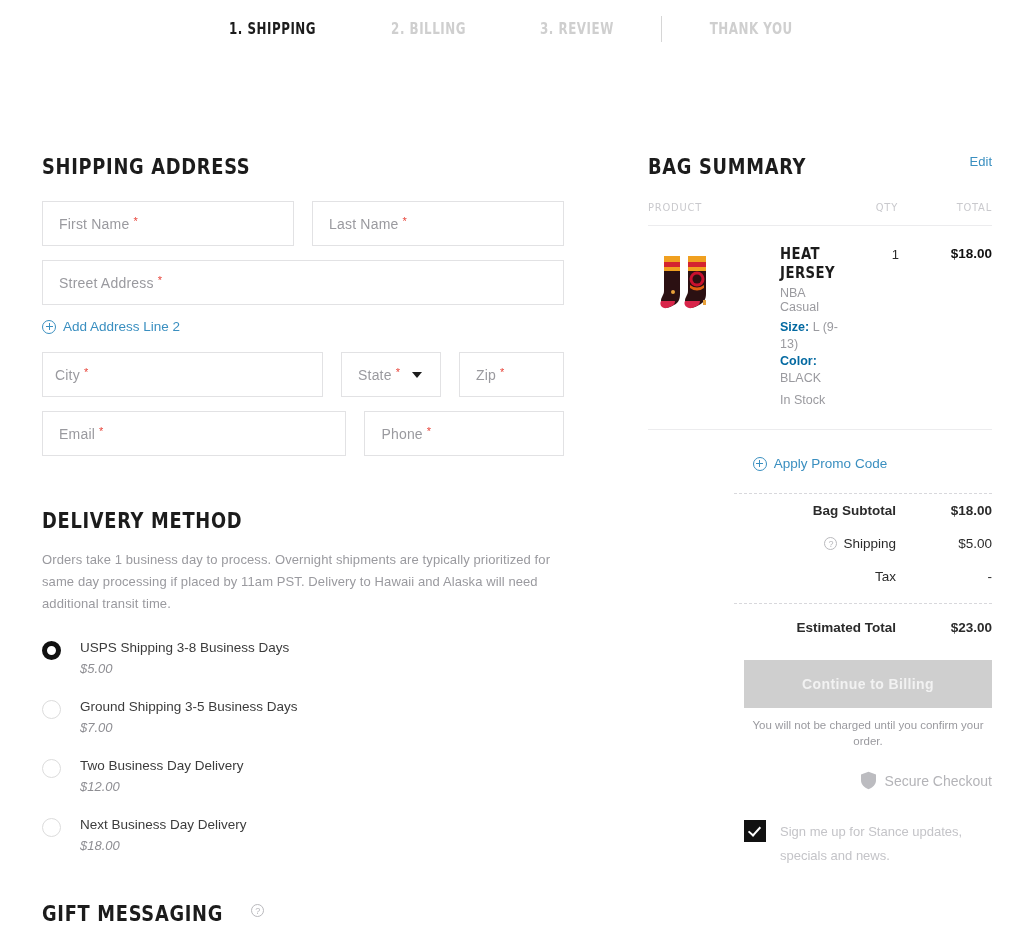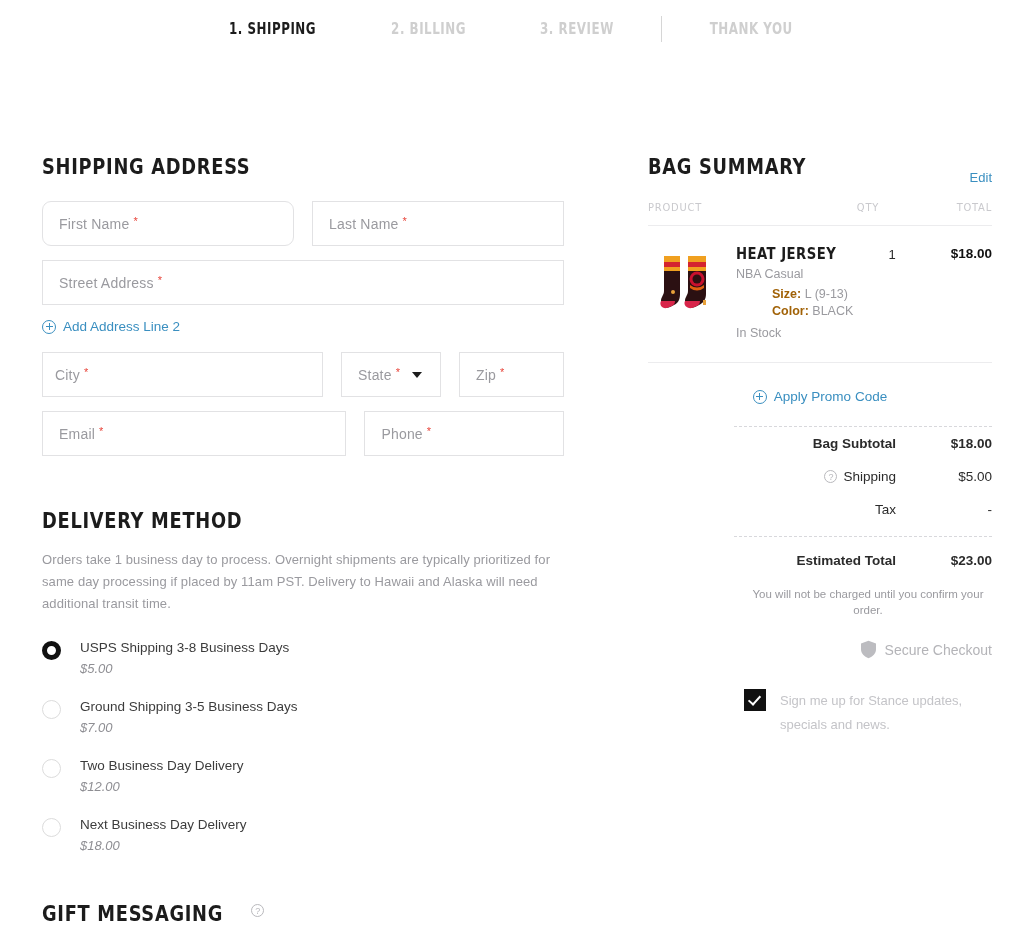--- a/index.html
+++ b/index.html
@@ -90,21 +90,21 @@
   }
   .req { color: #e8443a; font-size: 11px; margin-left: 4px; position: relative; top: -3px; }
   .caret {
     width: 0; height: 0;
     border-left: 5px solid transparent;
     border-right: 5px solid transparent;
     border-top: 6px solid #1c1c1c;
     margin-left: 12px;
   }
 
-  .w-first { width: 252px; border-radius: 9px; }
+  .w-first { width: 252px; }
   .w-last  { width: 252px; margin-left: 18px; }
   .w-street{ width: 522px; }
   .w-city  { width: 281px; padding-left: 12px; }
   .w-state { width: 100px; margin-left: 18px; }
   .w-zip   { width: 105px; margin-left: 18px; }
   .w-email { width: 305px; }
   .w-phone { width: 200px; margin-left: 18px; }
 
   .addline {
     display: flex;
@@ -174,55 +174,55 @@
     color: #b9b9bd;
     font-size: 9px;
     line-height: 12px;
     text-align: center;
     vertical-align: 7px;
     margin-left: 8px;
     font-family: "Liberation Sans", sans-serif;
   }
 
   
-  .bag-head { display: flex; align-items: center; justify-content: space-between; }
+  .bag-head { display: flex; align-items: flex-start; justify-content: space-between; }
   .edit-link { font-size: 13px; color: #3a8fc0; cursor: pointer; }
   .tbl-head {
     display: flex;
     font-family: "Liberation Sans Narrow", "DejaVu Sans Condensed", "Liberation Sans", sans-serif;
     font-size: 11px;
     letter-spacing: 0.8px;
     color: #c9c9cd;
     text-transform: uppercase;
     padding-bottom: 11px;
     border-bottom: 1px solid #ececee;
     margin-top: 0;
     gap: 24px;
   }
   .th-product { flex: 1; }
-  .th-qty { width: 60px; text-align: center; }
+  .th-qty { width: 60px; text-align: right; }
   .th-total { width: 70px; text-align: right; }
 
-  .bag-item { display: flex; padding: 18px 0 22px 0; border-bottom: 1px solid #ececee; }
+  .bag-item { display: flex; padding: 18px 0 22px 0; border-bottom: 1px solid #ececee; gap: 44px; }
   .thumb { width: 76px; height: 76px; flex: 0 0 auto; margin-right: 12px; }
   .item-info { flex: 1; }
   .item-title {
     font-family: "Liberation Sans Narrow", "DejaVu Sans Condensed", "Liberation Sans", sans-serif;
     font-size: 16px;
     font-weight: bold;
     letter-spacing: 0.5px;
     color: #1c1c1c;
     text-transform: uppercase;
     margin-bottom: 4px;
     transform: scaleX(0.92);
     transform-origin: left center;
   }
   .item-sub { font-size: 12.5px; color: #9a9a9f; margin-bottom: 5px; }
   .item-attr { font-size: 12.5px; color: #9a9a9f; line-height: 17px; }
-  .item-attr b { color: #a16207; margin-left: 36px; }
+  .item-attr b { color: #0369a1; }
   .item-stock { font-size: 12.5px; color: #9a9a9f; margin-top: 6px; }
   .item-qty { width: 60px; text-align: center; font-size: 13px; color: #2b2b2b; padding-top: 3px; }
   .item-total { width: 70px; text-align: right; font-size: 13.5px; font-weight: bold; color: #111; padding-top: 2px; }
 
   .promo {
     display: flex;
     align-items: center;
     justify-content: center;
     color: #3a8fc0;
     font-size: 13.5px;
@@ -473,20 +473,21 @@
       <div class="tot-val">-</div>
     </div>
 
     <div class="dashed" style="margin-top:10px;"></div>
 
     <div class="totrow" style="padding-top:16px;">
       <div class="tot-label bold">Estimated Total</div>
       <div class="tot-val bold">$23.00</div>
     </div>
 
+    <button class="cta">Continue to Billing</button>
     <div class="cta-note">You will not be charged until you confirm your order.</div>
 
     <div class="secure">
       <svg width="17" height="19" viewBox="0 0 17 19" style="margin-right:8px;" aria-hidden="true">
         <path d="M8.5 0.8 L16 3.4 V9 c0 4.6 -3.2 7.6 -7.5 9.2 C4.2 16.6 1 13.6 1 9 V3.4 Z" fill="#bcbcc0"></path>
       </svg>
       <span>Secure Checkout</span>
     </div>
 
     <div class="newsrow">

